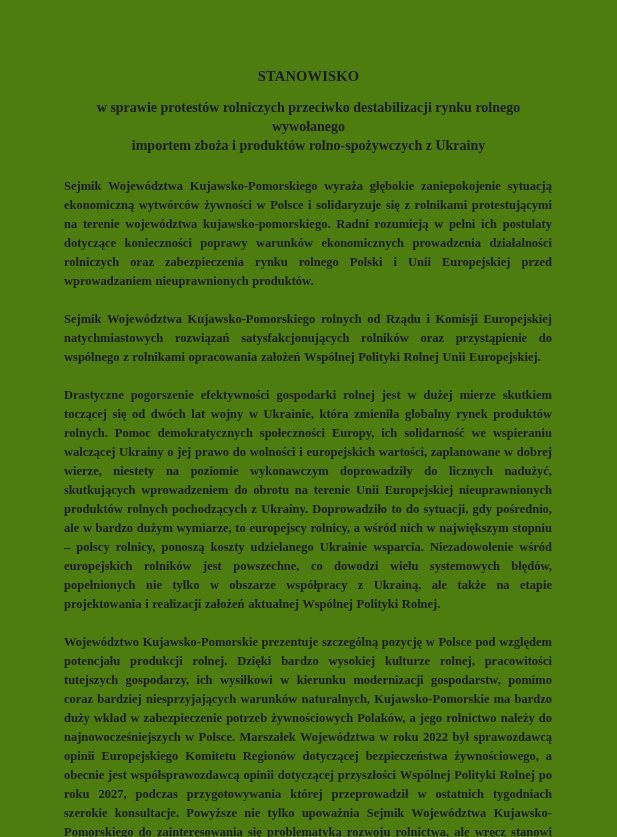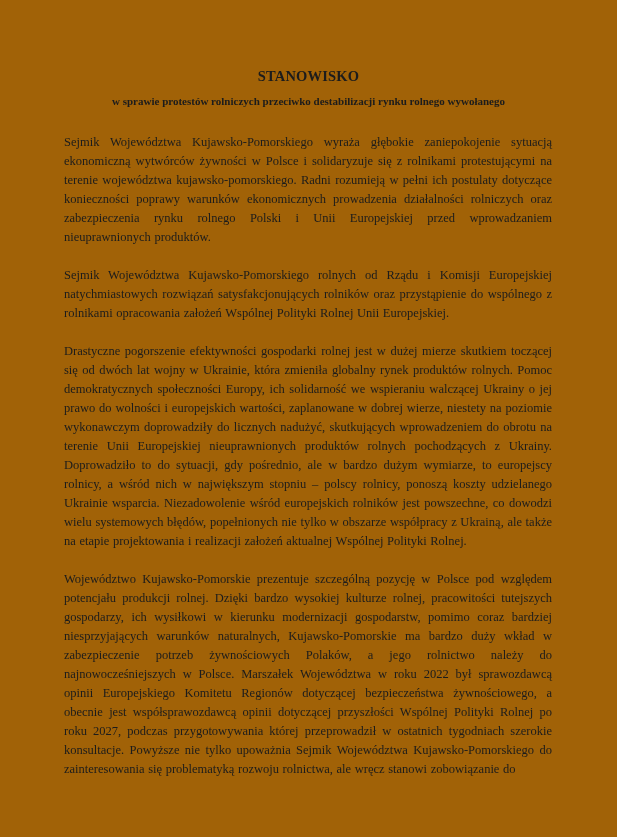--- a/index.html
+++ b/index.html
@@ -4,69 +4,71 @@
 <style>
   html, body {
     margin: 0;
     padding: 0;
     background: #ffffff;
   }
   .page {
     position: relative;
     width: 617px;
     height: 837px;
-    background: #a16207;
+    background: #4d7c0f;
     box-sizing: border-box;
     padding: 64px 64px 0 64px;
     font-family: "Liberation Serif", "DejaVu Serif", serif;
     color: #1c1c1c;
     overflow: hidden;
   }
   .heading {
     text-align: center;
   }
   .heading .h-line {
     font-weight: bold;
     font-size: 14.5px;
     line-height: 24px;
     letter-spacing: 0.2px;
   }
   .subject {
-    margin-top: 4px;
+    margin-top: 10px;
     text-align: center;
     font-weight: bold;
-    font-size: 11px;
+    font-size: 14px;
     line-height: 19px;
   }
   .subject .s-line {
     display: block;
   }
   .body {
     margin-top: 22px;
   }
   .body p {
     margin: 0 1px 19px 0;
     font-size: 12.5px;
     line-height: 19px;
     text-align: justify;
     text-align-last: left;
     word-spacing: 0.5px;
+    font-weight: bold;
   }
 </style>
 </head>
 <body>
 
 <div class="page">
 
   <div class="heading">
     <div class="h-line">STANOWISKO</div>
   </div>
 
   <div class="subject">
     <span class="s-line">w sprawie protestów rolniczych przeciwko destabilizacji rynku rolnego wywołanego</span>
+    <span class="s-line">importem zboża i produktów rolno-spożywczych z Ukrainy</span>
   </div>
 
   <div class="body">
     <p>Sejmik Województwa Kujawsko-Pomorskiego wyraża głębokie zaniepokojenie sytuacją ekonomiczną wytwórców żywności w Polsce i solidaryzuje się z rolnikami protestującymi na terenie województwa kujawsko-pomorskiego. Radni rozumieją w pełni ich postulaty dotyczące konieczności poprawy warunków ekonomicznych prowadzenia działalności rolniczych oraz zabezpieczenia rynku rolnego Polski i Unii Europejskiej przed wprowadzaniem nieuprawnionych produktów.</p>
     <p>Sejmik Województwa Kujawsko-Pomorskiego rolnych od Rządu i Komisji Europejskiej natychmiastowych rozwiązań satysfakcjonujących rolników oraz przystąpienie do wspólnego z rolnikami opracowania założeń Wspólnej Polityki Rolnej Unii Europejskiej.</p>
     <p>Drastyczne pogorszenie efektywności gospodarki rolnej jest w dużej mierze skutkiem toczącej się od dwóch lat wojny w Ukrainie, która zmieniła globalny rynek produktów rolnych. Pomoc demokratycznych społeczności Europy, ich solidarność we wspieraniu walczącej Ukrainy o jej prawo do wolności i europejskich wartości, zaplanowane w dobrej wierze, niestety na poziomie wykonawczym doprowadziły do licznych nadużyć, skutkujących wprowadzeniem do obrotu na terenie Unii Europejskiej nieuprawnionych produktów rolnych pochodzących z Ukrainy. Doprowadziło to do sytuacji, gdy pośrednio, ale w bardzo dużym wymiarze, to europejscy rolnicy, a wśród nich w największym stopniu – polscy rolnicy, ponoszą koszty udzielanego Ukrainie wsparcia. Niezadowolenie wśród europejskich rolników jest powszechne, co dowodzi wielu systemowych błędów, popełnionych nie tylko w obszarze współpracy z Ukrainą, ale także na etapie projektowania i realizacji założeń aktualnej Wspólnej Polityki Rolnej.</p>
     <p>Województwo Kujawsko-Pomorskie prezentuje szczególną pozycję w Polsce pod względem potencjału produkcji rolnej. Dzięki bardzo wysokiej kulturze rolnej, pracowitości tutejszych gospodarzy, ich wysiłkowi w kierunku modernizacji gospodarstw, pomimo coraz bardziej niesprzyjających warunków naturalnych, Kujawsko-Pomorskie ma bardzo duży wkład w zabezpieczenie potrzeb żywnościowych Polaków, a jego rolnictwo należy do najnowocześniejszych w Polsce. Marszałek Województwa w roku 2022 był sprawozdawcą opinii Europejskiego Komitetu Regionów dotyczącej bezpieczeństwa żywnościowego, a obecnie jest współsprawozdawcą opinii dotyczącej przyszłości Wspólnej Polityki Rolnej po roku 2027, podczas przygotowywania której przeprowadził w ostatnich tygodniach szerokie konsultacje. Powyższe nie tylko upoważnia Sejmik Województwa Kujawsko-Pomorskiego do zainteresowania się problematyką rozwoju rolnictwa, ale wręcz stanowi zobowiązanie do</p>
   </div>
 
 </div>

